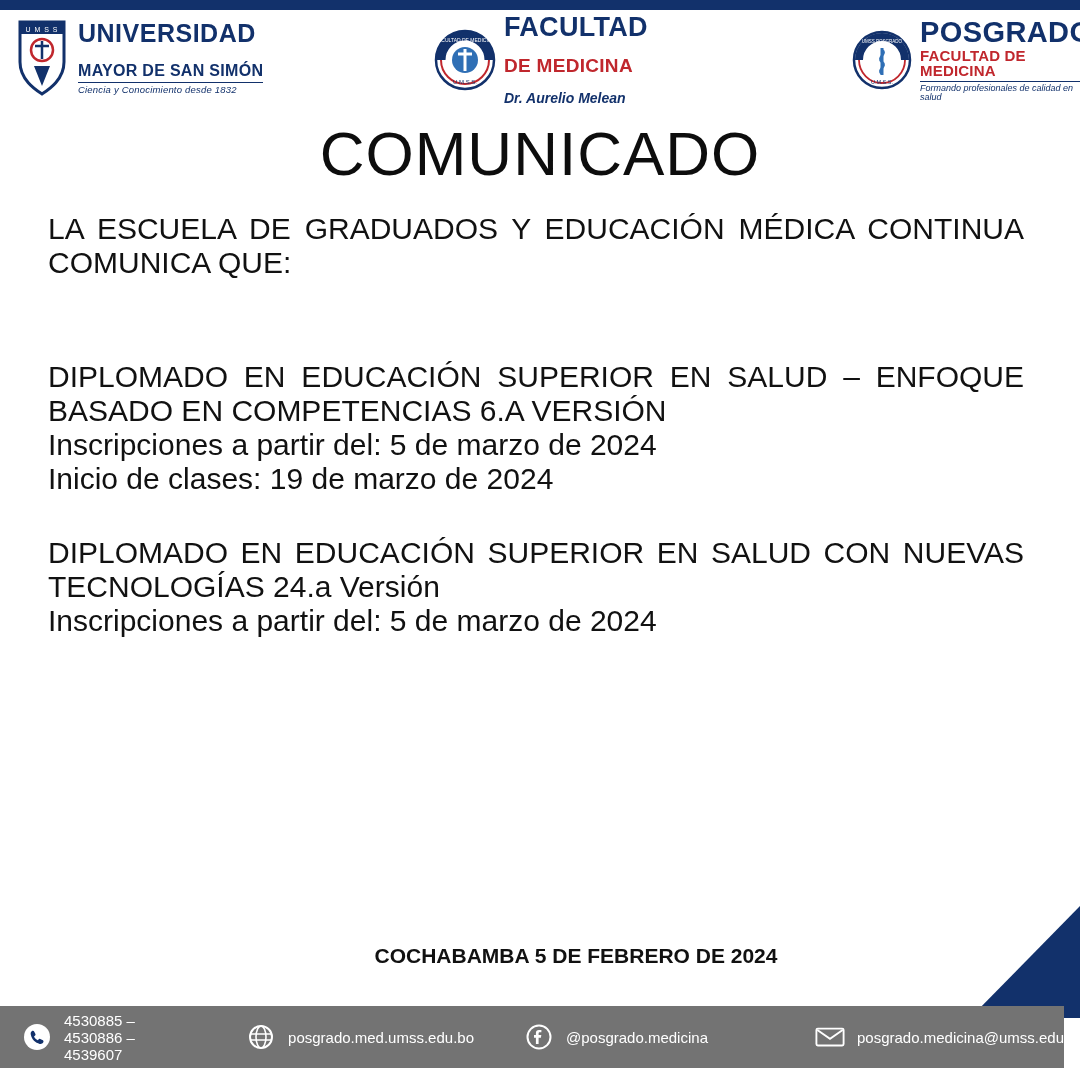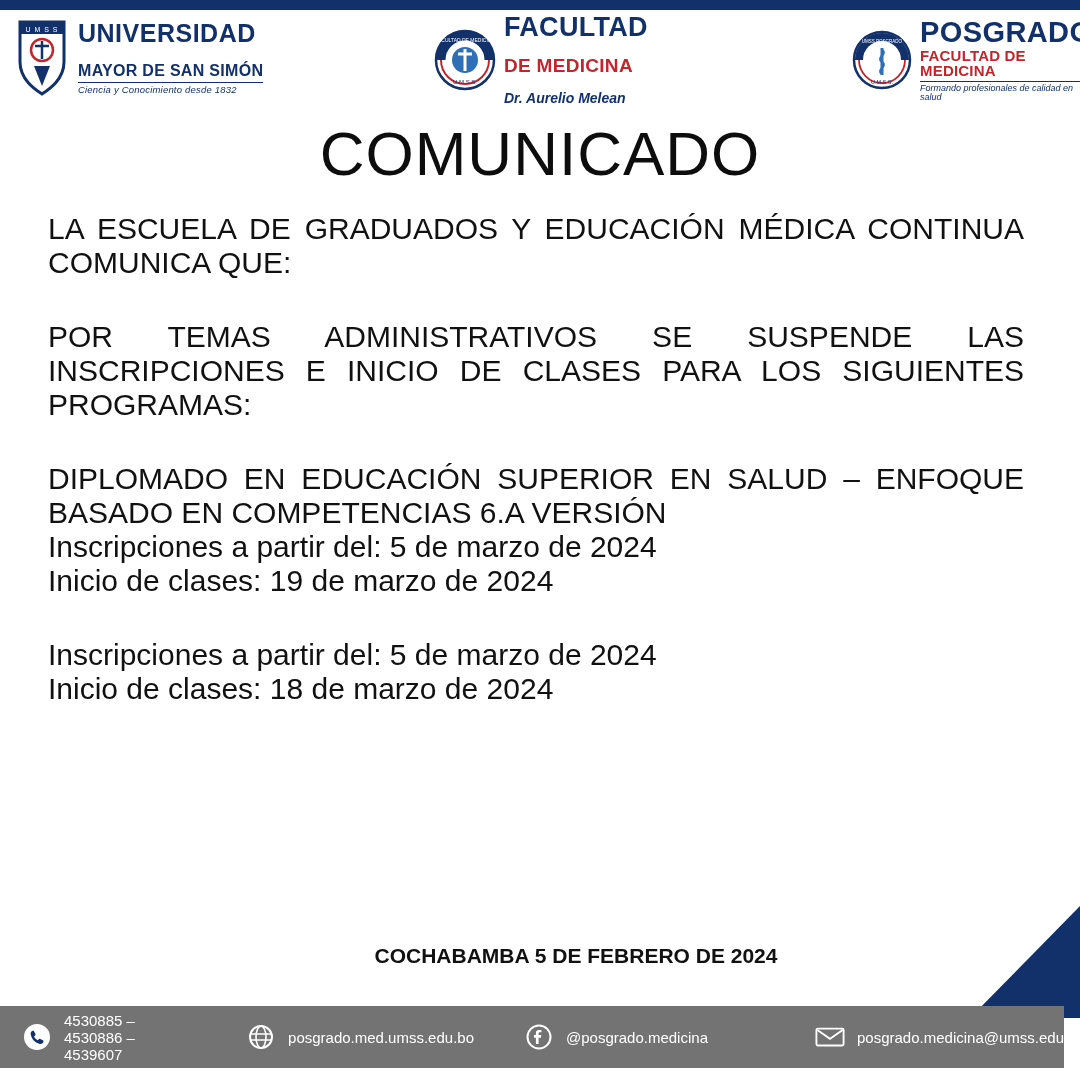--- a/index.html
+++ b/index.html
@@ -275,32 +275,31 @@
 </div>
 
 <div class="title">COMUNICADO</div>
 
 <div class="content">
 
   <p class="para just">LA ESCUELA DE GRADUADOS Y EDUCACIÓN MÉDICA CONTINUA COMUNICA QUE:</p>
 
   <div class="gap"></div>
 
-  <p class="para just">POR TEMAS ADMINISTRATIVOS SE SUSPENDE LAS INSCRIPCIONES E INICIO DE CLASES PARA LOS SIGUIENTES PROGRAMAS:</p>
 
   <div class="gap"></div>
 
   <p class="para just">DIPLOMADO EN EDUCACIÓN SUPERIOR EN SALUD – ENFOQUE BASADO EN COMPETENCIAS 6.A VERSIÓN</p>
   <p class="para p-reg">Inscripciones a partir del: 5 de marzo de 2024</p>
   <p class="para p-reg">Inicio de clases: 19 de marzo de 2024</p>
 
   <div class="gap"></div>
 
+  <p class="para just">DIPLOMADO EN EDUCACIÓN SUPERIOR EN SALUD CON NUEVAS TECNOLOGÍAS 24.a Versión</p>
   <p class="para p-reg">Inscripciones a partir del: 5 de marzo de 2024</p>
-  <p class="para p-reg">Inicio de clases: 18 de marzo de 2024</p>
 
 </div>
 
 <div class="date-line">COCHABAMBA 5 DE FEBRERO DE 2024</div>
 
 <div class="corner">
   <svg width="150" height="112" viewBox="0 0 150 112">
     <path d="M150 0 L150 112 L40 112 Z" fill="#12316b"></path>
   </svg>
 </div>

